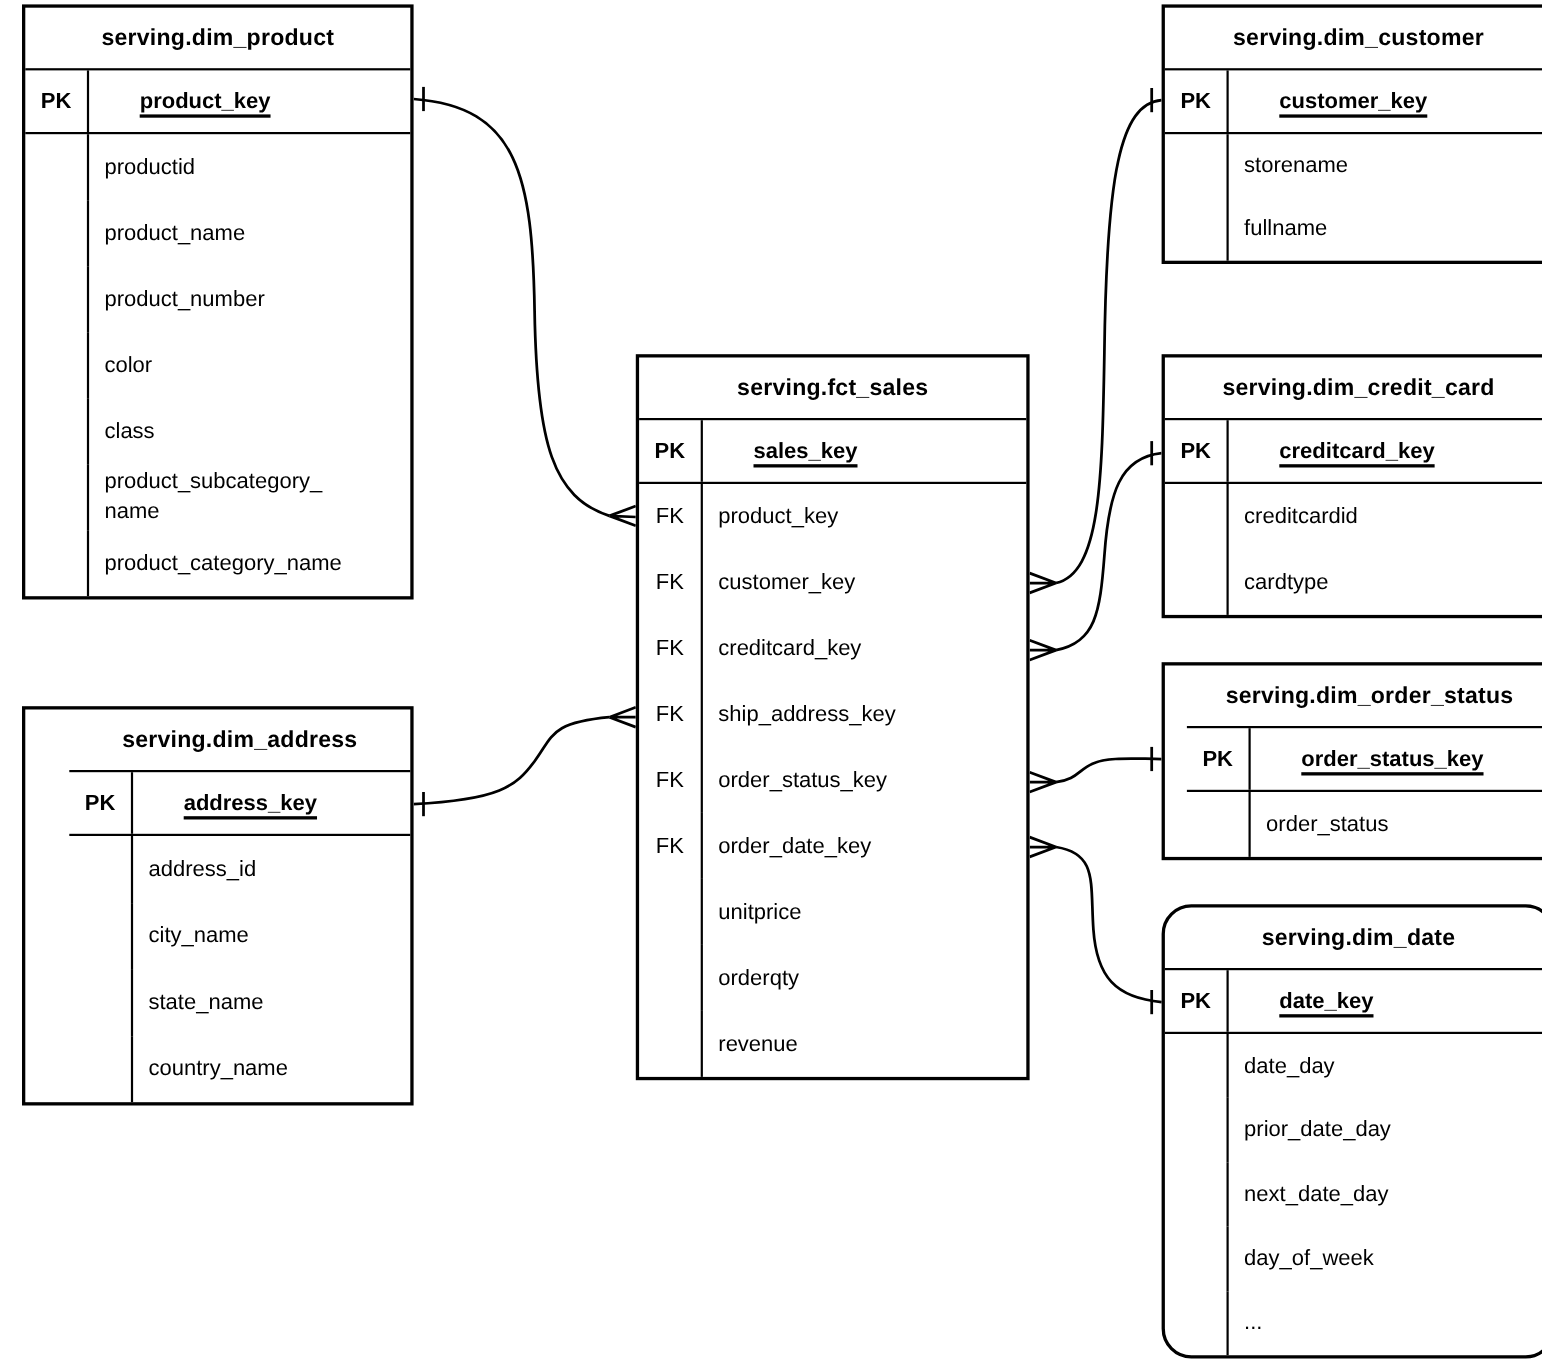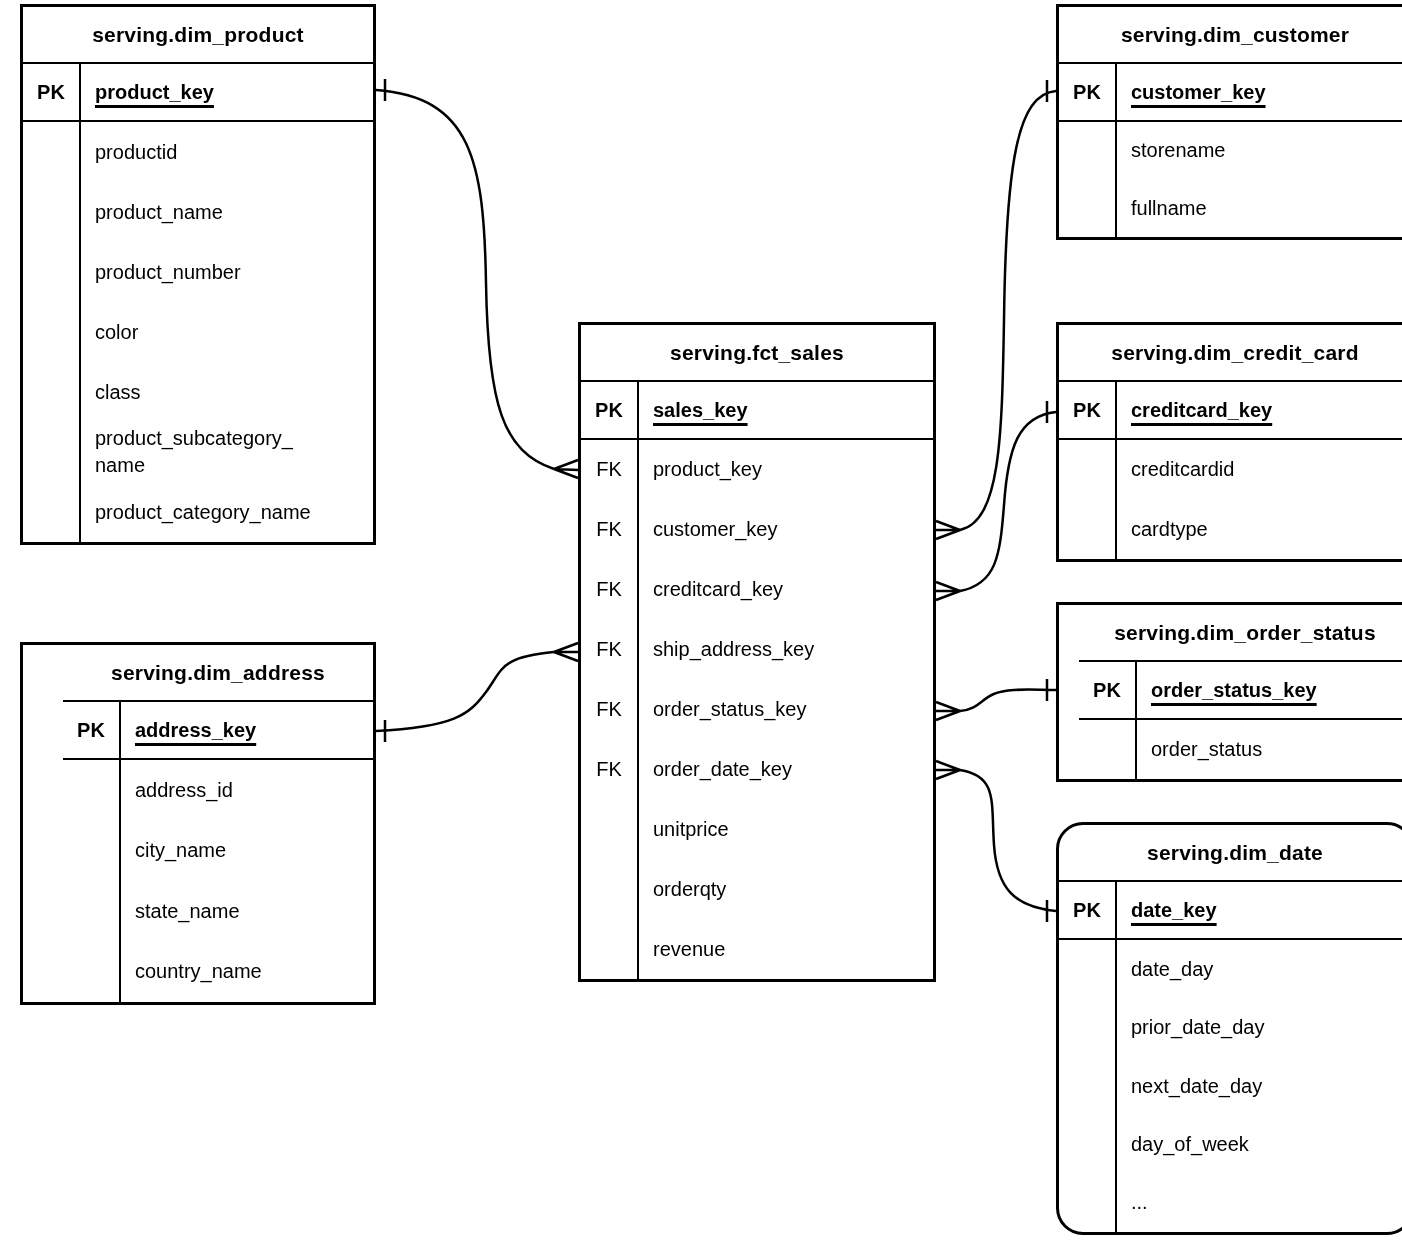--- a/index.html
+++ b/index.html
@@ -16,21 +16,21 @@
     position:absolute; border:3px solid #000; background:#fff;
     display:flex; flex-direction:column;
   }
   .t-title {
     flex:none; height:57px; border-bottom:2px solid #000;
     display:flex; align-items:center; justify-content:center;
     font-weight:bold; font-size:21px; letter-spacing:0.2px;
   }
   .t-body { flex:1; display:flex; flex-direction:column; min-height:0; }
   .t-row { display:flex; flex:1; min-height:0; align-items:stretch; }
-  .t-row.pk-row { flex:none; height:58px; border-bottom:2px solid #000; }
+  .t-row.pk-row { flex:none; height:58px; border-bottom:2px solid #000;gap:32px; }
   .t-key {
     flex:none; width:58px; border-right:2px solid #000;
     display:flex; align-items:center; justify-content:center;
     font-size:20px;
   }
   .pk-row .t-key { font-weight:bold; }
   .t-name {
     flex:1; display:flex; align-items:center;
     padding-left:14px; padding-right:6px;
     font-size:20px; line-height:27px;

